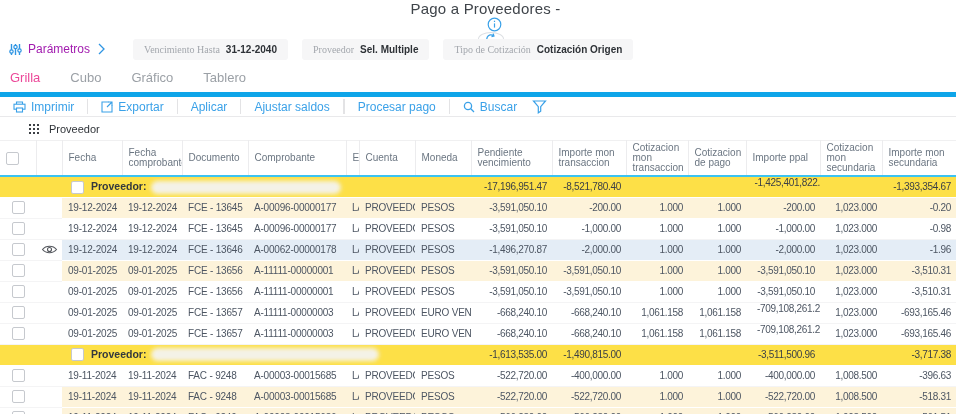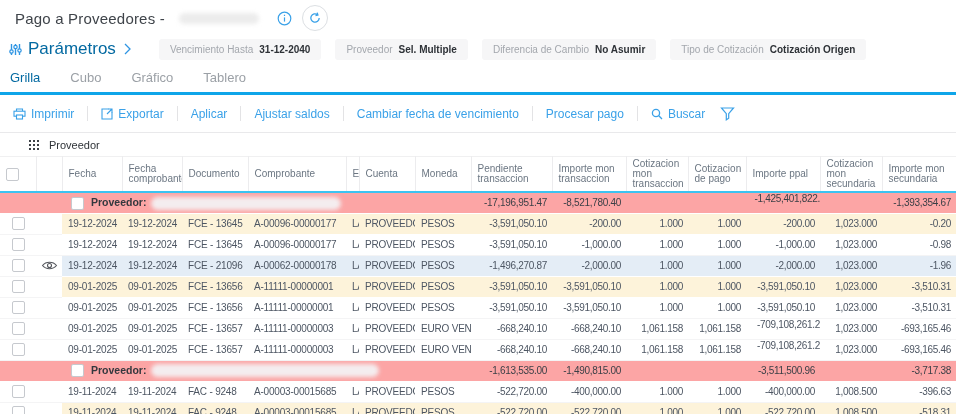--- a/index.html
+++ b/index.html
@@ -2,41 +2,41 @@
 <html><head>
 <meta charset="utf-8">
 <style>
   * { box-sizing: border-box; }
   html,body { margin:0; padding:0; }
   body {
     width:956px; height:414px; overflow:hidden; background:#fff;
     font-family:"Liberation Sans", sans-serif; color:#444;
   }
   
-  .titlebar { display:flex; align-items:center; height:36px; padding-left:15px; }
+  .titlebar { display:flex; align-items:center; height:36px; padding-left:15px;flex-direction:column; }
   .title { font-size:15px; color:#3f444a; letter-spacing:.2px; }
   .title-redact { width:80px; height:11px; background:#ececec; border-radius:6px; margin-left:14px; filter:blur(2px); }
   .iconbtn { display:flex; align-items:center; justify-content:center; background:none; border:none; padding:0; cursor:pointer; }
   .infobtn { margin-left:18px; }
   .refreshbtn { margin-left:10px; width:26px; height:26px; border:1px solid #dcdfe3; border-radius:50%; background:#fff; }
   
   .paramsrow { display:flex; align-items:center; padding-left:9px; height:26px; }
-  .params-toggle { display:flex; align-items:center; gap:6px; color:#0369a1; font-size:17px; background:none; border:none; cursor:pointer; padding:0; }
+  .params-toggle { display:flex; align-items:center; gap:6px; color:#a21caf; font-size:12px; background:none; border:none; cursor:pointer; padding:0; }
   .params-chevron { font-size:13px; color:#2f95e3; margin-left:2px; }
   .chips { display:flex; gap:14px; margin-left:28px; }
   .chip { background:#f6f6f7; border-radius:3px; padding:5px 11px; font-size:10px; display:flex; align-items:center; gap:6px; white-space:nowrap; cursor:pointer; }
-  .chip .lbl { color:#a3a7ad; }
+  .chip .lbl { color:#a3a7ad;font-family:Liberation Serif, serif; }
   .chip .val { color:#2e3237; font-weight:700; }
   .chip-redact { display:inline-block; width:78px; height:12px; background:#c7c7c9; border-radius:7px; filter:blur(2px); }
   
   .tabsrow { display:flex; gap:30px; padding:8px 0 7px 10px; font-size:13px; }
   .tab { color:#9ba0a6; background:none; border:none; padding:0; font-size:13px; cursor:pointer; font-family:inherit; }
-  .tab.active { color:#0369a1; }
-  
-  .toolbar { display:flex; align-items:center; height:41px; border-top:3px solid #0ea5e9; border-bottom:1px solid #e9e9eb; }
+  .tab.active { color:#ec4899; }
+  
+  .toolbar { display:flex; align-items:center; height:25px; border-top:5px solid #0ea5e9; border-bottom:1px solid #e9e9eb; }
   .tbtn { display:flex; align-items:center; gap:5px; padding:0 13px; font-size:12px; color:#3aa1e8; background:none; border:none; cursor:pointer; font-family:inherit; white-space:nowrap; }
   .tsep { width:1px; height:15px; background:#e3e3e5; flex:none; }
   .funnel { margin-left:2px; cursor:pointer; }
   
   .groupbybar { display:flex; align-items:center; height:23px; padding-left:29px; gap:10px; font-size:11px; color:#2f3338; }
   
   table { border-collapse:collapse; table-layout:fixed; width:956px; font-size:10px; }
   thead th {
     font-weight:400; color:#6b7682; text-align:left; vertical-align:middle;
     padding:2px 2px 2px 6px; height:28px; line-height:10px;
@@ -44,21 +44,21 @@
     border-bottom:2px solid #3cc3f1; background:#fff; overflow:hidden;
   }
   thead th:last-child { border-right:none; }
   tbody td { height:21px; padding:0 5px 0 6px; overflow:hidden; white-space:nowrap; color:#4d5663; letter-spacing:-0.2px; }
   td.num { text-align:right; padding:0 5px 0 0; letter-spacing:-0.3px; }
   td.num.ovf { text-align:right; padding:0 0 8px 4px; }
   td.cream { background:#fdf3da; border-bottom:1px solid #fff; }
   td.white { background:#fff; border-bottom:1px solid #f4f4f5; }
   td.sel   { background:#e4edf6; border-bottom:1px solid #fff; }
   td.fix { background:#fff; border-bottom:1px solid #f4f4f5; text-align:center; padding:0; }
-  tr.grow td { background:#fca5a5; border-bottom:1px solid #fff; color:#3a3f46; }
+  tr.grow td { background:#fde047; border-bottom:1px solid #fff; color:#3a3f46; }
   td.gname { padding-left:9px; }
   .glbl { font-weight:700; color:#33383e; font-size:10.5px; margin-left:7px; letter-spacing:0; }
   .gred { display:inline-block; height:13px; background:rgba(243,243,245,.92); border-radius:7px; vertical-align:middle; margin-left:5px; filter:blur(2px); }
   .cb { display:inline-block; width:13px; height:13px; border:1px solid #c6c9ce; border-radius:2px; background:#fff; vertical-align:middle; cursor:pointer; }
   .eyeicon { vertical-align:middle; cursor:pointer; }
 </style>
 </head>
 <body>
 
 <div class="titlebar">
@@ -99,24 +99,20 @@
   <div class="chips">
     <div class="chip">
       <span class="lbl">Vencimiento Hasta</span>
       <span class="val">31-12-2040</span>
     </div>
     <div class="chip">
       <span class="lbl">Proveedor</span>
       <span class="val">Sel. Multiple</span>
     </div>
     <div class="chip">
-      <span class="lbl">Diferencia de Cambio</span>
-      <span class="val">No Asumir</span>
-    </div>
-    <div class="chip">
       <span class="lbl">Tipo de Cotización</span>
       <span class="val">Cotización Origen</span>
     </div>
 
   </div>
 </div>
 
 <div class="tabsrow">
   <button class="tab active">Grilla</button>
   <button class="tab">Cubo</button>
@@ -143,23 +139,20 @@
   </button>
   <span class="tsep"></span>
   <button class="tbtn">
     <span>Aplicar</span>
   </button>
   <span class="tsep"></span>
   <button class="tbtn">
     <span>Ajustar saldos</span>
   </button>
   <span class="tsep"></span>
-  <button class="tbtn">
-    <span>Cambiar fecha de vencimiento</span>
-  </button>
   <span class="tsep"></span>
   <button class="tbtn">
     <span>Procesar pago</span>
   </button>
   <span class="tsep"></span>
   <button class="tbtn">
     <svg width="12" height="12" viewBox="0 0 12 12">
         <circle cx="5" cy="5" r="3.6" fill="none" stroke="#3aa1e8" stroke-width="1.3"></circle>
         <line x1="7.8" y1="7.8" x2="11" y2="11" stroke="#3aa1e8" stroke-width="1.3"></line>
       </svg>
@@ -210,21 +203,21 @@
     <tr>
         <th><span class="cb"></span></th>
         <th></th>
         <th>Fecha</th>
         <th>Fecha comprobante</th>
         <th>Documento</th>
         <th>Comprobante</th>
         <th>En</th>
         <th>Cuenta</th>
         <th>Moneda</th>
-        <th>Pendiente transaccion</th>
+        <th>Pendiente vencimiento</th>
         <th>Importe mon transaccion</th>
         <th>Cotizacion mon transaccion</th>
         <th>Cotizacion de pago</th>
         <th>Importe ppal</th>
         <th>Cotizacion mon secundaria</th>
         <th>Importe mon secundaria</th>
       </tr>
   </thead>
   <tbody>
       <tr class="grow">
@@ -276,21 +269,21 @@
         <td class="num white">-0.98</td>
       </tr>
       <tr>
         <td class="fix"><span class="cb"></span></td>
         <td class="fix"><svg class="eyeicon" width="17" height="11" viewBox="0 0 17 11">
             <path d="M1.5 5.5 C5 1.2 12 1.2 15.5 5.5 C12 9.8 5 9.8 1.5 5.5 Z" fill="none" stroke="#53565c" stroke-width="1.1"></path>
             <circle cx="8.5" cy="5.5" r="2" fill="none" stroke="#53565c" stroke-width="1.1"></circle>
           </svg></td>
         <td class="txt sel">19-12-2024</td>
         <td class="txt sel">19-12-2024</td>
-        <td class="txt sel">FCE - 21096</td>
+        <td class="txt sel">FCE - 13646</td>
         <td class="txt sel">A-00062-00000178</td>
         <td class="txt sel">LA</td>
         <td class="txt sel">PROVEEDOR</td>
         <td class="txt sel">PESOS</td>
         <td class="num sel">-1,496,270.87</td>
         <td class="num sel">-2,000.00</td>
         <td class="num sel">1.000</td>
         <td class="num sel">1.000</td>
         <td class="num sel">-2,000.00</td>
         <td class="num sel">1,023.000</td>

